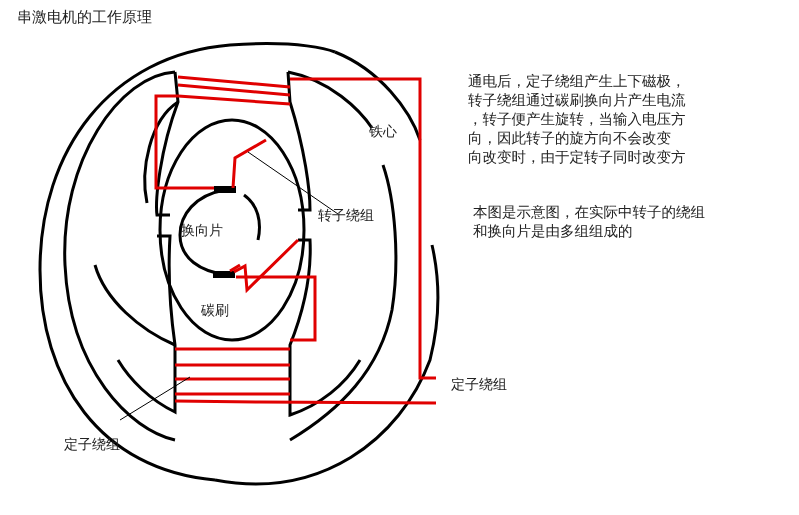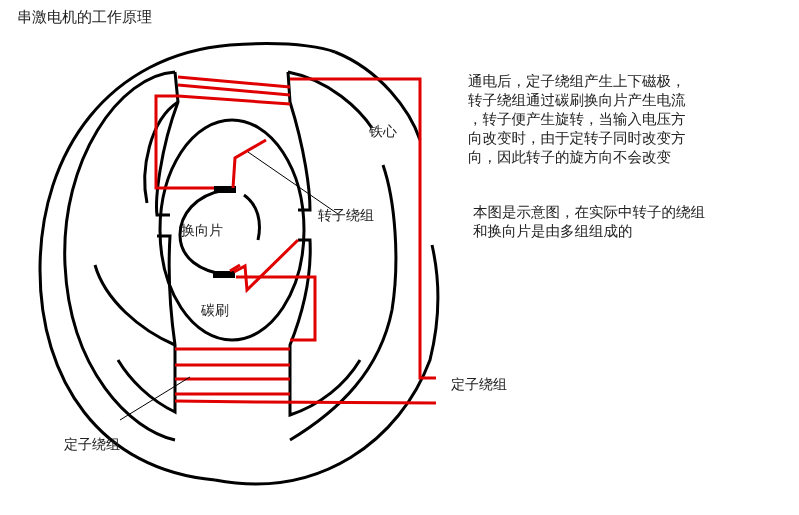--- a/index.html
+++ b/index.html
@@ -74,20 +74,20 @@
 <div class="lbl" style="left:181px; top:222px;">换向片</div>
 <div class="lbl" style="left:318px; top:208px;font-family:Liberation Mono, monospace;">转子绕组</div>
 <div class="lbl" style="left:201px; top:288px;margin-top:14px;">碳刷</div>
 <div class="lbl" style="left:64px; top:436px;text-align:right;">定子绕组</div>
 <div class="lbl" style="left:451px; top:376px;">定子绕组</div>
 
 <div class="para" style="left:468px; top:72px;">
   <div>通电后，定子绕组产生上下磁极，</div>
   <div>转子绕组通过碳刷换向片产生电流</div>
   <div>，转子便产生旋转，当输入电压方</div>
+  <div>向，因此转子的旋方向不会改变</div>
   <div>向改变时，由于定转子同时改变方</div>
-  <div>向，因此转子的旋方向不会改变</div>
 </div>
 
 <div class="para" style="left:473px; top:203px;">
   <div>本图是示意图，在实际中转子的绕组</div>
   <div>和换向片是由多组组成的</div>
 </div>
 
 </body></html>

